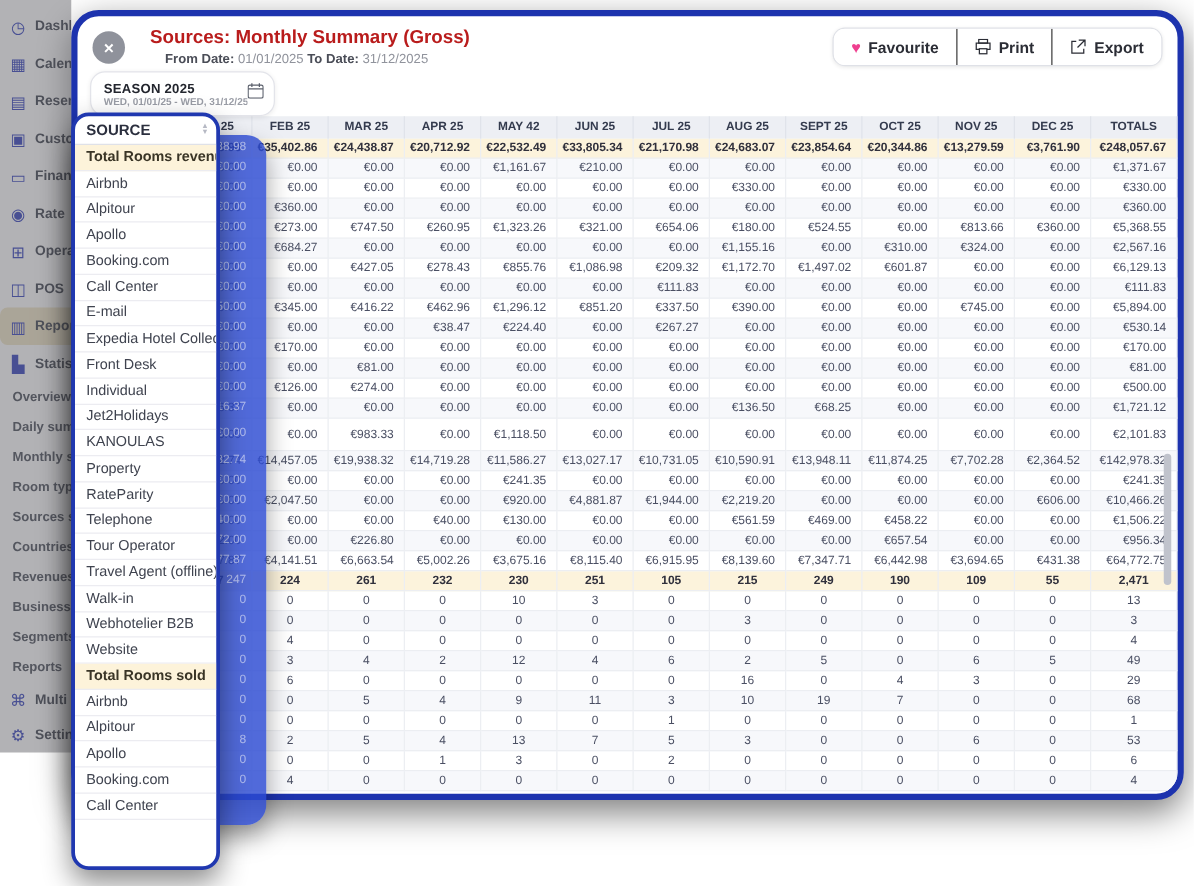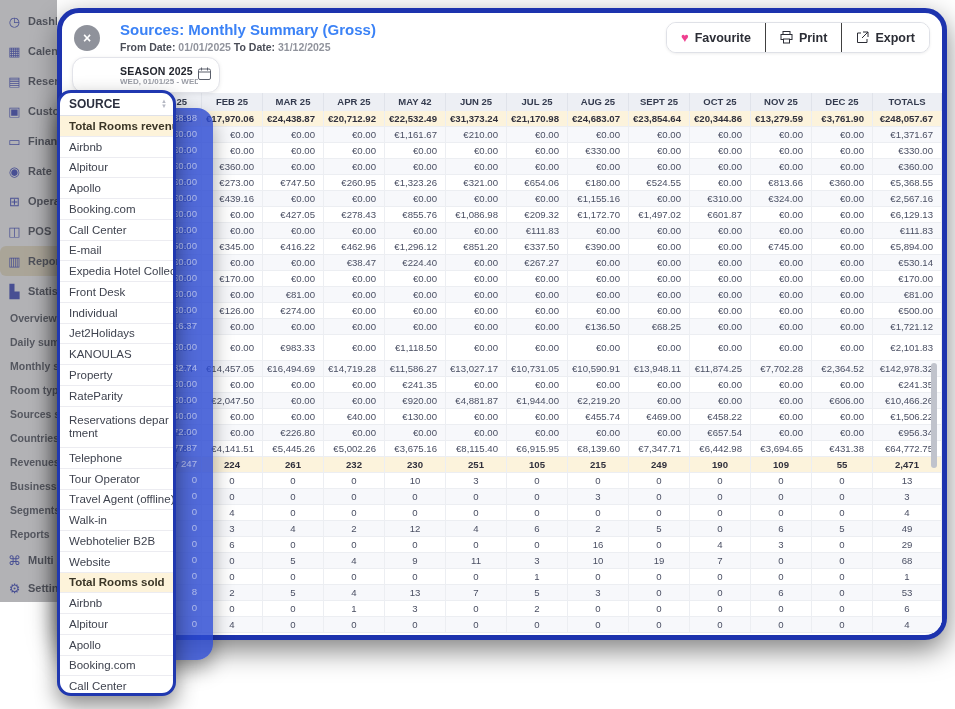--- a/index.html
+++ b/index.html
@@ -12,31 +12,31 @@
   .sb-item.active { background:#efe3c2; border-radius:6px 0 0 6px; }
   .sb-ic { color:#2231b8; font-size:13px; width:15px; text-align:center; flex:0 0 auto; }
   .sb-lab { font-size:11px; font-weight:bold; color:#2e3340; }
   .sb-sub { height:24px; padding-left:10px; display:flex; align-items:center; font-size:10.5px; font-weight:bold; color:#3c414d; white-space:nowrap; overflow:hidden; }
   .sb-foot { display:flex; align-items:center; height:28px; padding-left:7px; gap:6px; white-space:nowrap; overflow:hidden; }
   #sidebar-dim { position:absolute; left:0; top:55; width:57px; height:602px; background:rgba(108,108,114,0.52); z-index:3; pointer-events:none; }
 
   
   #modal { position:absolute; left:57px; top:8px; width:890px; height:632px; background:#fff; border:5px solid #1d33ae; border-radius:22px; box-shadow:0 10px 28px rgba(0,0,0,0.5); z-index:1; overflow:hidden; }
   #close-btn { position:absolute; left:12px; top:12px; width:26px; height:26px; border-radius:50%; background:#8f929b; color:#fff; font-size:14px; font-weight:bold; display:flex; align-items:center; justify-content:center; cursor:pointer; }
-  #m-title { position:absolute; left:58px; top:8px; font-size:15px; font-weight:bold; color:#3b82f6; }
-  #m-sub { position:absolute; left:58px; top:28px; font-size:10.5px; color:#90939c;font-weight:bold; }
+  #m-title { position:absolute; left:58px; top:8px; font-size:15px; font-weight:bold; color:#b91c1c; }
+  #m-sub { position:absolute; left:70px; top:28px; font-size:10.5px; color:#90939c; }
   #m-sub b { color:#4a4d57; }
   #actions { position:absolute; right:12px; top:9px; display:flex; border:1px solid #dfe1e7; border-radius:10px; background:#fff; box-shadow:0 1px 3px rgba(0,0,0,0.07); overflow:hidden; }
   .act-btn { display:flex; align-items:center; gap:6px; padding:7px 14px; font-size:12.5px; font-weight:bold; color:#2b2d35; border-left:1px solid #404040; cursor:pointer; background:#fff; }
   .act-btn:first-child { border-left:none; }
   .heart { color:#ef3f8f; font-size:13px; }
   .act-ic svg { display:block; }
 
   #season-chip { position:absolute; left:10px; top:44px; width:148px; height:36px; background:#fff; border:1px solid #e3e4ea; border-radius:12px; box-shadow:0 1px 4px rgba(0,0,0,0.08); padding:4px 8px 4px 10px; display:flex; align-items:center; z-index:2; cursor:pointer; }
-  .chip-txt { flex:1 1 auto; overflow:hidden;margin-left:37px; }
+  .chip-txt { flex:1 1 auto; overflow:hidden; }
   #season-name { font-size:10.5px; font-weight:bold; color:#23262e; letter-spacing:0.2px; }
   #season-range { font-size:8px; font-weight:bold; color:#9a9da6; white-space:nowrap; }
 
   
   #table { position:absolute; left:79px; top:80px; width:801px; }
   .grid { display:grid; grid-template-columns: repeat(12, 61px) 69px; }
   #t-head { height:18px; background:#edeff4; }
   #t-head .th { font-size:9.5px; font-weight:bold; color:#343b4e; text-align:center; line-height:18px; border-right:1px solid #e0e3ea; overflow:hidden; }
   .tr { height:16px; }
   .tr.tall { height:26px; }
@@ -201,25 +201,25 @@
           <div class="th">AUG 25</div>
           <div class="th">SEPT 25</div>
           <div class="th">OCT 25</div>
           <div class="th">NOV 25</div>
           <div class="th">DEC 25</div>
           <div class="th">TOTALS</div>
         </div>
       <div id="t-body">
           <div class="tr grid hl">
             <div class="td">€24,238.98</div>
-            <div class="td">€17,970.06</div>
+            <div class="td">€35,402.86</div>
             <div class="td">€24,438.87</div>
             <div class="td">€20,712.92</div>
             <div class="td">€22,532.49</div>
-            <div class="td">€31,373.24</div>
+            <div class="td">€33,805.34</div>
             <div class="td">€21,170.98</div>
             <div class="td">€24,683.07</div>
             <div class="td">€23,854.64</div>
             <div class="td">€20,344.86</div>
             <div class="td">€13,279.59</div>
             <div class="td">€3,761.90</div>
             <div class="td">€248,057.67</div>
           </div>
           <div class="tr grid">
             <div class="td">€0.00</div>
@@ -276,21 +276,21 @@
             <div class="td">€654.06</div>
             <div class="td">€180.00</div>
             <div class="td">€524.55</div>
             <div class="td">€0.00</div>
             <div class="td">€813.66</div>
             <div class="td">€360.00</div>
             <div class="td">€5,368.55</div>
           </div>
           <div class="tr grid">
             <div class="td">€0.00</div>
-            <div class="td">€439.16</div>
+            <div class="td">€684.27</div>
             <div class="td">€0.00</div>
             <div class="td">€0.00</div>
             <div class="td">€0.00</div>
             <div class="td">€0.00</div>
             <div class="td">€0.00</div>
             <div class="td">€1,155.16</div>
             <div class="td">€0.00</div>
             <div class="td">€310.00</div>
             <div class="td">€324.00</div>
             <div class="td">€0.00</div>
@@ -427,21 +427,21 @@
             <div class="td">€0.00</div>
             <div class="td">€0.00</div>
             <div class="td">€0.00</div>
             <div class="td">€0.00</div>
             <div class="td">€0.00</div>
             <div class="td">€2,101.83</div>
           </div>
           <div class="tr grid">
             <div class="td">€15,482.74</div>
             <div class="td">€14,457.05</div>
-            <div class="td">€16,494.69</div>
+            <div class="td">€19,938.32</div>
             <div class="td">€14,719.28</div>
             <div class="td">€11,586.27</div>
             <div class="td">€13,027.17</div>
             <div class="td">€10,731.05</div>
             <div class="td">€10,590.91</div>
             <div class="td">€13,948.11</div>
             <div class="td">€11,874.25</div>
             <div class="td">€7,702.28</div>
             <div class="td">€2,364.52</div>
             <div class="td">€142,978.32</div>
@@ -477,21 +477,21 @@
             <div class="td">€10,466.26</div>
           </div>
           <div class="tr grid">
             <div class="td">€40.00</div>
             <div class="td">€0.00</div>
             <div class="td">€0.00</div>
             <div class="td">€40.00</div>
             <div class="td">€130.00</div>
             <div class="td">€0.00</div>
             <div class="td">€0.00</div>
-            <div class="td">€455.74</div>
+            <div class="td">€561.59</div>
             <div class="td">€469.00</div>
             <div class="td">€458.22</div>
             <div class="td">€0.00</div>
             <div class="td">€0.00</div>
             <div class="td">€1,506.22</div>
           </div>
           <div class="tr grid">
             <div class="td">€72.00</div>
             <div class="td">€0.00</div>
             <div class="td">€226.80</div>
@@ -502,21 +502,21 @@
             <div class="td">€0.00</div>
             <div class="td">€0.00</div>
             <div class="td">€657.54</div>
             <div class="td">€0.00</div>
             <div class="td">€0.00</div>
             <div class="td">€956.34</div>
           </div>
           <div class="tr grid">
             <div class="td">€6,077.87</div>
             <div class="td">€4,141.51</div>
-            <div class="td">€5,445.26</div>
+            <div class="td">€6,663.54</div>
             <div class="td">€5,002.26</div>
             <div class="td">€3,675.16</div>
             <div class="td">€8,115.40</div>
             <div class="td">€6,915.95</div>
             <div class="td">€8,139.60</div>
             <div class="td">€7,347.71</div>
             <div class="td">€6,442.98</div>
             <div class="td">€3,694.65</div>
             <div class="td">€431.38</div>
             <div class="td">€64,772.75</div>
@@ -743,21 +743,20 @@
         <div class="p-row">Booking.com</div>
         <div class="p-row">Call Center</div>
         <div class="p-row">E-mail</div>
         <div class="p-row">Expedia Hotel Collect</div>
         <div class="p-row">Front Desk</div>
         <div class="p-row">Individual</div>
         <div class="p-row">Jet2Holidays</div>
         <div class="p-row">KANOULAS</div>
         <div class="p-row">Property</div>
         <div class="p-row">RateParity</div>
-        <div class="p-row tall">Reservations department</div>
         <div class="p-row">Telephone</div>
         <div class="p-row">Tour Operator</div>
         <div class="p-row">Travel Agent (offline)</div>
         <div class="p-row">Walk-in</div>
         <div class="p-row">Webhotelier B2B</div>
         <div class="p-row">Website</div>
         <div class="p-row hl">Total Rooms sold</div>
         <div class="p-row">Airbnb</div>
         <div class="p-row">Alpitour</div>
         <div class="p-row">Apollo</div>

